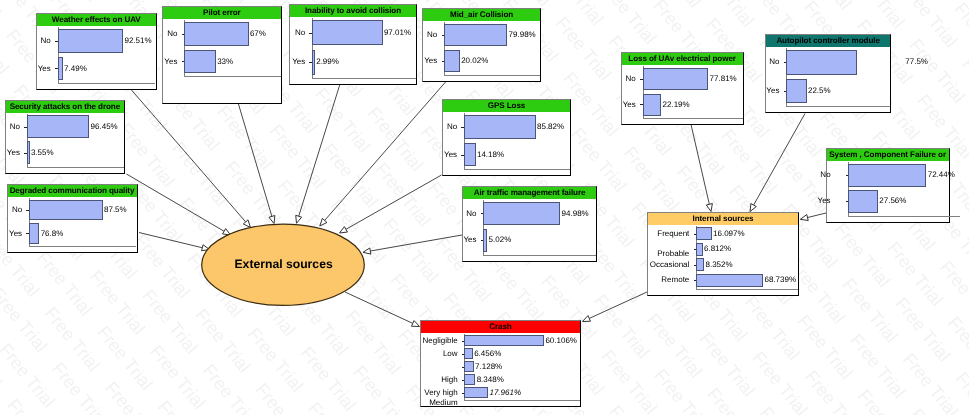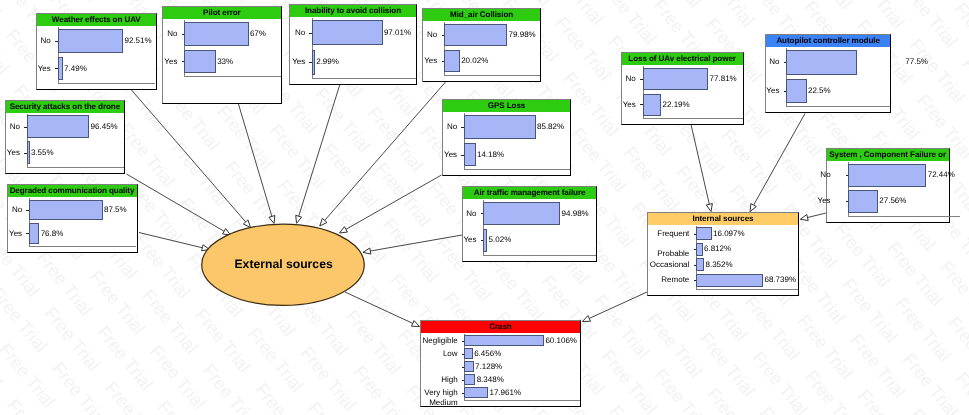--- a/index.html
+++ b/index.html
@@ -463,21 +463,21 @@
         <div class="rlabel" style="right: 106.8px; top: 20.825px;">No</div>
         <div class="tick" style="left: 18.5px; top: 26px;"></div>
         <div class="bar" style="left: 21px; top: 14.7955px; width: 65.8px; height: 22.059px;"></div>
         <div class="vtext" style="left: 88px; top: 20.825px;">77.81%</div>
         <div class="rlabel" style="right: 106.8px; top: 46.475px;">Yes</div>
         <div class="tick" style="left: 18.5px; top: 51px;"></div>
         <div class="bar" style="left: 21px; top: 40.4455px; width: 18.765px; height: 22.059px;"></div>
         <div class="vtext" style="left: 40.965px; top: 46.475px;">22.19%</div>
       </div>
       <div class="node" style="left: 764.7px; top: 34.1px; width: 126.8px; height: 79.3px;">
-        <div class="node-title" style="background: #3b82f6;">Autopilot controller module</div>
+        <div class="node-title" style="background: #0f766e;">Autopilot controller module</div>
         <div class="axis-v" style="left: 20.5px; top: 13px; height: 59.3px;"></div>
         <div class="axis-h" style="left: 20.5px; top: 71.3px; width: 104.3px;"></div>
         <div class="rlabel" style="right: 111.1px; top: 22.325px;">No</div>
         <div class="tick" style="left: 18px; top: 27px;"></div>
         <div class="bar" style="left: 20.5px; top: 15.0055px; width: 70.9px; height: 24.639px;"></div>
         <div class="vtext" style="left: 92.6px; top: 22.325px; padding-left: 47px;">77.5%</div>
         <div class="rlabel" style="right: 111.1px; top: 50.975px;">Yes</div>
         <div class="tick" style="left: 18px; top: 56px;"></div>
         <div class="bar" style="left: 20.5px; top: 43.6555px; width: 20.5839px; height: 24.639px;"></div>
         <div class="vtext" style="left: 42.2839px; top: 50.975px;">22.5%</div>
@@ -532,16 +532,16 @@
         <div class="tick" style="left: 40.9px; top: 46px;"></div>
         <div class="bar" style="left: 43.4px; top: 39.91px; width: 9.46352px; height: 11.18px;"></div>
         <div class="vtext" style="left: 54.0635px; top: 40.5px;">7.128%</div>
         <div class="rlabel" style="right: 122.4px; top: 53.5px;">High</div>
         <div class="tick" style="left: 40.9px; top: 59px;"></div>
         <div class="bar" style="left: 43.4px; top: 52.91px; width: 11.0833px; height: 11.18px;"></div>
         <div class="vtext" style="left: 55.6833px; top: 53.5px;">8.348%</div>
         <div class="rlabel" style="right: 122.4px; top: 66.5px;">Very high</div>
         <div class="tick" style="left: 40.9px; top: 72px;"></div>
         <div class="bar" style="left: 43.4px; top: 65.91px; width: 23.846px; height: 11.18px;"></div>
-        <div class="vtext" style="left: 68.446px; top: 66.5px;">17.961%</div>
+        <div class="vtext" style="left: 68.446px; top: 66.5px; font-style: italic;">17.961%</div>
       </div>
     </div>
 </div>
 
 </body></html>

